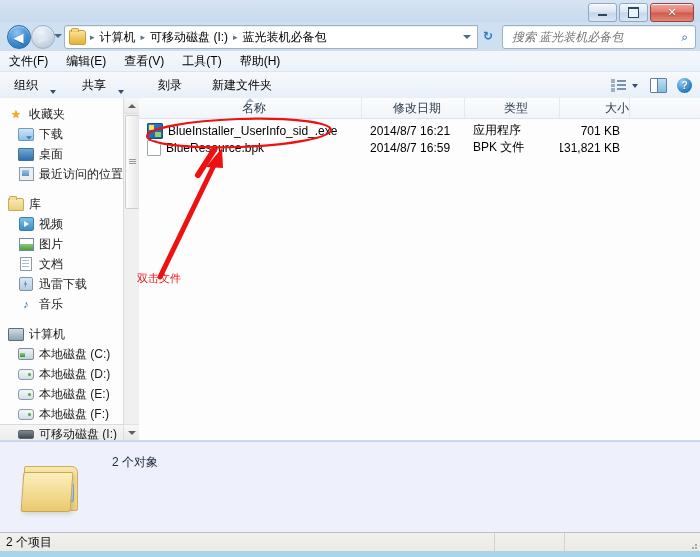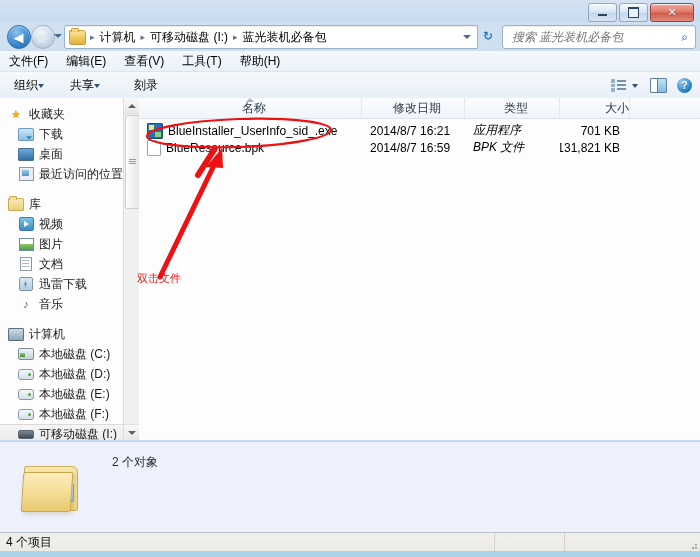--- a/index.html
+++ b/index.html
@@ -140,21 +140,21 @@
 
   
   .toolbar {
     position: absolute; left: 0; top: 71px; width: 700px; height: 27px;
     background: linear-gradient(180deg, #f6f9fc 0%, #e7eff8 100%);
     border-top: 1px solid #dbe5f0;
     border-bottom: 1px solid #c3d2e2;
     display: flex; align-items: center;
   }
   .tbitem {
-    display: flex; align-items: center; gap: 0;
+    display: flex; align-items: flex-end; gap: 12px;
     padding: 3px 8px; font-size: 12px; color: #000; cursor: default;
   }
   .caret {
     width: 0; height: 0;
     border-left: 3.5px solid transparent; border-right: 3.5px solid transparent;
     border-top: 4px solid #35506e;
   }
   .tbright {
     position: absolute; right: 4px; top: 0; height: 27px;
     display: flex; align-items: center; gap: 2px;
@@ -339,21 +339,21 @@
     border-left: 4px solid transparent; border-right: 4px solid transparent;
     border-bottom: 4px solid #9eb7cd;
   }
   .frow {
     display: flex; align-items: center; height: 17px; font-size: 12px; color: #000;
     cursor: default;
   }
   .fc { box-sizing: border-box; display: flex; align-items: center; overflow: hidden; white-space: nowrap; }
   .fc.c-name { width: 223px; padding-left: 8px; gap: 5px; }
   .fc.c-date { width: 103px; padding-left: 8px; }
-  .fc.c-type { width: 95px; padding-left: 8px; font-style: italic; }
+  .fc.c-type { width: 95px; padding-left: 8px; }
   .fc.c-size { width: 70px; justify-content: flex-end; padding-right: 10px; }
   .icon-exe {
     width: 14px; height: 14px; flex: none; position: relative;
     background: linear-gradient(135deg,#2f7fc4 0%,#1f5f9c 100%);
     border: 1px solid #18507f; border-radius: 1px;
   }
   .icon-exe:before{
     content:""; position:absolute; left:1px; top:1px; width:5px; height:5px; background:#f3e26a;
   }
   .icon-exe:after{
@@ -499,20 +499,23 @@
     <div class="tbitem" style="margin-left:6px">
       <span>组织</span>
       <span class="caret"></span>
     </div>
     <div class="tbitem" style="margin-left:10px">
       <span>共享</span>
       <span class="caret"></span>
     </div>
     <div class="tbitem" style="margin-left:18px">
       <span>刻录</span>
+    </div>
+    <div class="tbitem" style="margin-left:14px">
+      <span>新建文件夹</span>
     </div>
 
     <div class="tbright">
       <div class="tbicon">
         <span class="views-glyph">
           <i class="b1"></i>
             <i class="b2"></i>
             <i class="b3"></i>
           <i class="l1"></i>
             <i class="l2"></i>
@@ -692,21 +695,21 @@
   <div class="details">
     <div class="bigfolder">
       <span class="back"></span>
       <span class="tab"></span>
       <span class="front"></span>
     </div>
     <div class="detailtext">2 个对象</div>
   </div>
 
   <div class="statusbar">
-    <div class="seg s1">4 个项目</div>
+    <div class="seg s1">2 个项目</div>
     <div class="seg s2"></div>
     <div class="seg s3">
       <span class="grip"></span>
     </div>
   </div>
 
   <div class="bottomstrip"></div>
 
   <svg class="annot" viewBox="0 0 700 557" xmlns="http://www.w3.org/2000/svg">
     <ellipse cx="239" cy="133" rx="92" ry="14" transform="rotate(-2 239 133)" fill="none" stroke="#ee1111" stroke-width="2.2"></ellipse>

